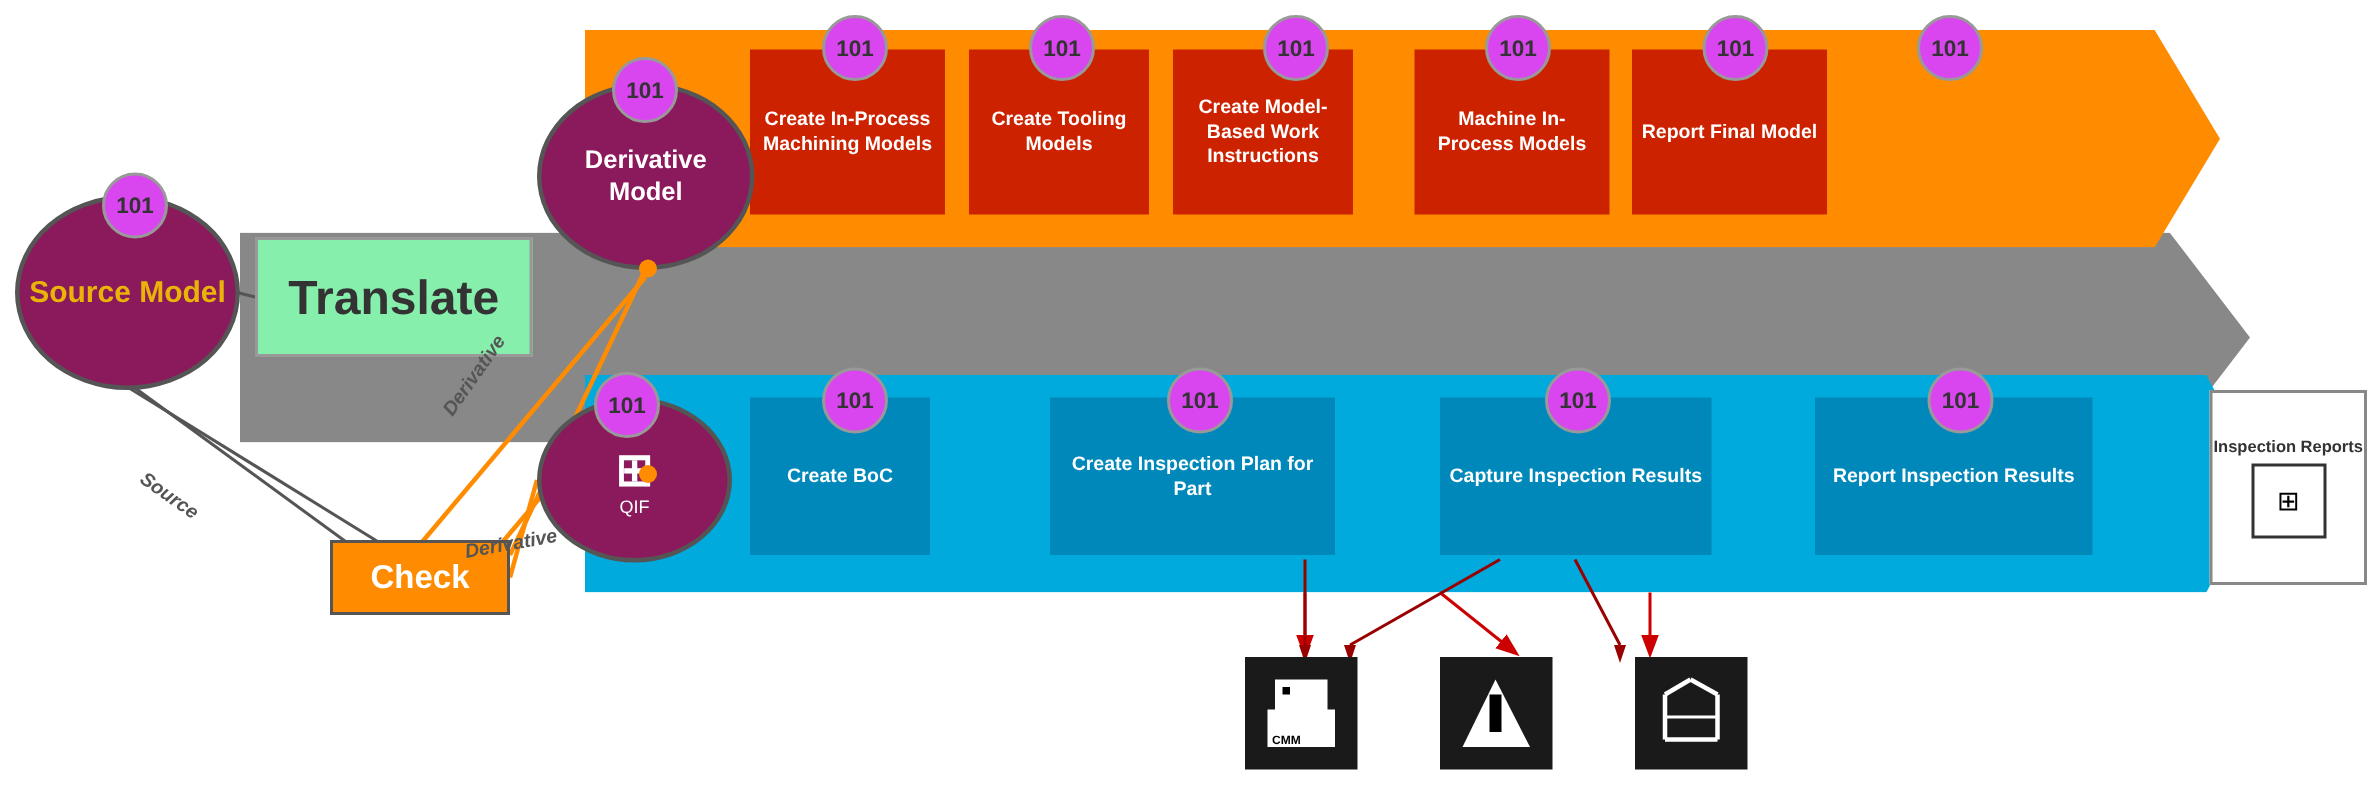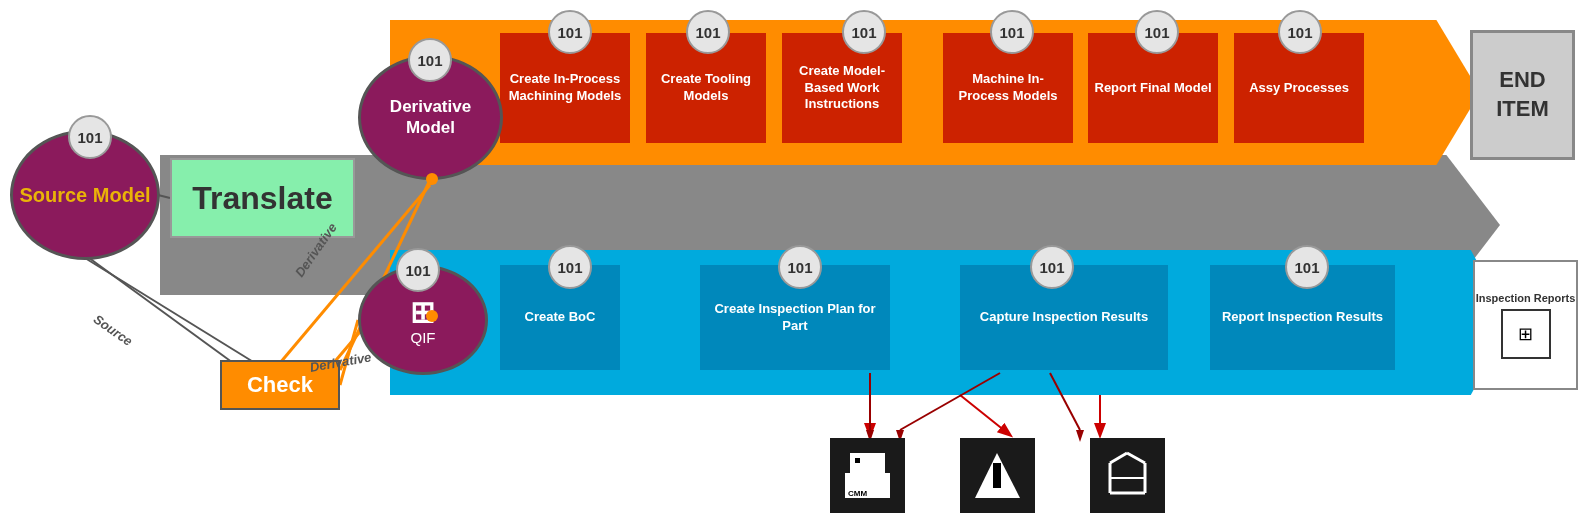--- a/index.html
+++ b/index.html
@@ -171,21 +171,21 @@
       align-items: center;
       justify-content: center;
       font-size: 18px;
     }
 
     
     .badge {
       position: absolute;
       width: 44px;
       height: 44px;
-      background: #e5e5e5;
+      background: #d946ef;
       border-radius: 50%;
       border: 2px solid #999;
       display: flex;
       align-items: center;
       justify-content: center;
       font-size: 15px;
       font-weight: bold;
       color: #333;
       z-index: 20;
     }
@@ -356,21 +356,21 @@
   <div class="derivative-model">
     <span class="label">Derivative<br>Model</span>
   </div>
 
   <div class="badge" style="left:408px; top:38px;">
     <span>101</span>
   </div>
 
   <div class="qif-ellipse">
     <div style="color:white; font-size:30px; font-weight:bold;">⊞</div>
-    <div style="color:white; font-size:15px;">QIF</div>
+    <div style="color:white; font-size:12px;">QIF</div>
   </div>
 
   <div class="badge" style="left:396px; top:248px;">
     <span>101</span>
   </div>
 
   <div class="red-box" style="left:500px; top:33px; width:130px; height:110px;">
     <span class="label">Create In-Process Machining Models</span>
   </div>
   <div class="badge" style="left:548px; top:10px;">
@@ -398,59 +398,52 @@
     <span>101</span>
   </div>
 
   <div class="red-box" style="left:1088px; top:33px; width:130px; height:110px;">
     <span class="label">Report Final Model</span>
   </div>
   <div class="badge" style="left:1135px; top:10px;">
     <span>101</span>
   </div>
 
-  <div class="red-box" style="left:1234px; top:33px; width:130px; height:110px;">
-    <span class="label">Assy Processes</span>
-  </div>
   <div class="badge" style="left:1278px; top:10px;">
     <span>101</span>
   </div>
 
   <div class="blue-box" style="left:500px; top:265px; width:120px; height:105px;">
     <span class="label">Create BoC</span>
   </div>
   <div class="badge" style="left:548px; top:245px;">
     <span>101</span>
   </div>
 
   <div class="blue-box" style="left:700px; top:265px; width:190px; height:105px;">
     <span class="label">Create Inspection Plan for Part</span>
   </div>
   <div class="badge" style="left:778px; top:245px;">
     <span>101</span>
   </div>
 
-  <div class="blue-box" style="left:960px; top:265px; width:208px; height:105px;">
+  <div class="blue-box" style="left:960px; top:265px; width:181px; height:105px;">
     <span class="label">Capture Inspection Results</span>
   </div>
   <div class="badge" style="left:1030px; top:245px;">
     <span>101</span>
   </div>
 
   <div class="blue-box" style="left:1210px; top:265px; width:185px; height:105px;">
     <span class="label">Report Inspection Results</span>
   </div>
   <div class="badge" style="left:1285px; top:245px;">
     <span>101</span>
   </div>
 
-  <div class="end-item">
-    <span class="label">END
-ITEM</span>
-  </div>
 
   <div class="inspection-reports">
     <span class="label">Inspection
 Reports</span>
     <div class="qif-icon">⊞</div>
   </div>
 
   <div class="line-label" style="left:95px; top:310px; transform: rotate(35deg);">Source</div>
   <div class="line-label" style="left:298px; top:268px; transform: rotate(-55deg);">Derivative</div>
   <div class="line-label" style="left:310px; top:360px; transform: rotate(-10deg);">Derivative</div>

